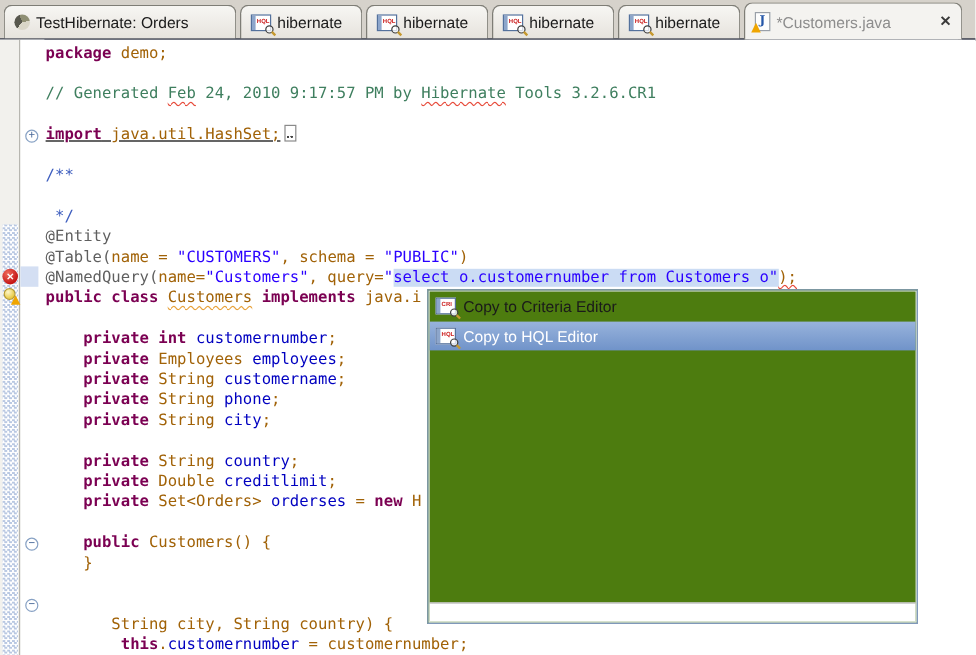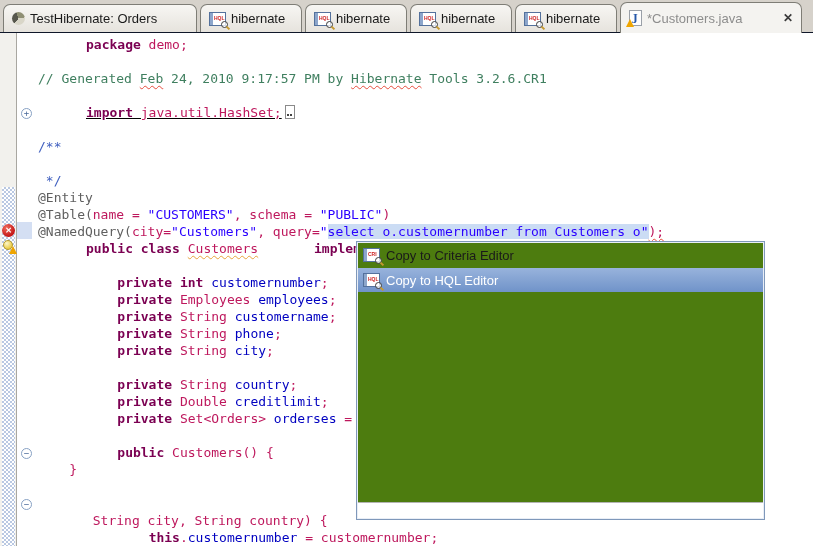--- a/index.html
+++ b/index.html
@@ -61,27 +61,27 @@
       border-left:4px solid transparent;border-right:4px solid transparent;
       border-bottom:8px solid #efa500;}
   .fold-marker{position:absolute;left:21px;width:9px;height:9px;border:1px solid #87a1c4;
       border-radius:50%;background:#fff;color:#4a6a9a;font-size:9px;line-height:8px;
       text-align:center;font-family:"DejaVu Sans Mono",monospace;}
   .fm1{top:75px}.fm2{top:415px}.fm3{top:466px}
 
   .code{position:absolute;left:38px;top:3px;right:0;bottom:0;
         font-family:"DejaVu Sans Mono",monospace;font-size:13px;}
   .cl{position:absolute;left:0;height:17px;line-height:17px;white-space:pre;}
-  .kw{color:#7b0052;font-weight:bold;margin-left:48px;}
+  .kw{color:#7b0052;font-weight:bold;}
   .com{color:#3f7f5f;}
   .jdoc{color:#3f5fbf;}
   .str{color:#2a00ff;}
   .ann{color:#5f5f5f;}
   .fld{color:#0000c0;margin-top:35px;}
-  .pl{color:#be185d;}
+  .pl{color:#a16207;}
   .sel{background:#cbdcf4;}
   .sq-red{text-decoration:underline wavy #e74c3c 1px;text-underline-offset:2px;}
   .sq-orange{text-decoration:underline wavy #e8a33d 1px;text-underline-offset:2px;}
   .foldbox{display:inline-block;width:8px;height:12px;border:1px solid #8a8a8a;
      margin-left:3px;vertical-align:-2px;
      background-image:radial-gradient(circle at 2px 9px,#444 0.9px,transparent 1.1px),
                       radial-gradient(circle at 5px 9px,#444 0.9px,transparent 1.1px);}
 
   
   .popup{position:absolute;left:356px;top:241px;width:407px;height:277px;background:#4d7c0f;
@@ -162,21 +162,21 @@
         <div class="cl" style="top: 0px;"><span class="kw">package</span><span class="pl"> demo;</span></div>
         <div class="cl" style="top: 17px;"></div>
         <div class="cl" style="top: 34px;"><span class="com">// Generated </span><span class="com sq-red">Feb</span><span class="com"> 24, 2010 9:17:57 PM by </span><span class="com sq-red">Hibernate</span><span class="com"> Tools 3.2.6.CR1</span></div>
         <div class="cl" style="top: 51px;"></div>
         <div class="cl" style="top: 68px; text-decoration: underline;"><span class="kw">import</span><span class="pl"> java.util.HashSet;</span><span class="foldbox"></span></div>
         <div class="cl" style="top: 85px;"></div>
         <div class="cl" style="top: 102px;"><span class="jdoc">/**</span></div>
         <div class="cl" style="top: 136px;"><span class="jdoc"> */</span></div>
         <div class="cl" style="top: 153px;"><span class="ann">@Entity</span></div>
         <div class="cl" style="top: 170px;"><span class="ann">@Table(</span><span class="pl">name = </span><span class="str">"CUSTOMERS"</span><span class="pl">, schema = </span><span class="str">"PUBLIC"</span><span class="pl">)</span></div>
-        <div class="cl" style="top: 187px;"><span class="ann">@NamedQuery(</span><span class="pl">city=</span><span class="str">"Customers"</span><span class="pl">, query=</span><span class="str">"</span><span class="str sel">select o.customernumber from Customers o"</span><span class="pl sq-red">);</span></div>
+        <div class="cl" style="top: 187px;"><span class="ann">@NamedQuery(</span><span class="pl">name=</span><span class="str">"Customers"</span><span class="pl">, query=</span><span class="str">"</span><span class="str sel">select o.customernumber from Customers o"</span><span class="pl sq-red">);</span></div>
         <div class="cl" style="top: 204px;"><span class="kw">public class </span><span class="pl sq-orange">Customers</span><span class="pl"> </span><span class="kw">implements</span><span class="pl"> java.i</span></div>
         <div class="cl" style="top: 221px;"></div>
         <div class="cl" style="top: 238px;"><span class="pl">    </span><span class="kw">private int </span><span class="fld">customernumber</span><span class="pl">;</span></div>
         <div class="cl" style="top: 255px;"><span class="pl">    </span><span class="kw">private </span><span class="pl">Employees </span><span class="fld">employees</span><span class="pl">;</span></div>
         <div class="cl" style="top: 272px; text-align: right;"><span class="pl">    </span><span class="kw">private </span><span class="pl">String </span><span class="fld">customername</span><span class="pl">;</span></div>
         <div class="cl" style="top: 289px;"><span class="pl">    </span><span class="kw">private </span><span class="pl">String </span><span class="fld">phone</span><span class="pl">;</span></div>
         <div class="cl" style="top: 306px;"><span class="pl">    </span><span class="kw">private </span><span class="pl">String </span><span class="fld">city</span><span class="pl">;</span></div>
         <div class="cl" style="top: 340px;"><span class="pl">    </span><span class="kw">private </span><span class="pl">String </span><span class="fld">country</span><span class="pl">;</span></div>
         <div class="cl" style="top: 357px;"><span class="pl">    </span><span class="kw">private </span><span class="pl">Double </span><span class="fld">creditlimit</span><span class="pl">;</span></div>
         <div class="cl" style="top: 374px;"><span class="pl">    </span><span class="kw">private </span><span class="pl">Set&lt;Orders&gt; </span><span class="fld">orderses</span><span class="pl"> = </span><span class="kw">new</span><span class="pl"> H</span></div>

